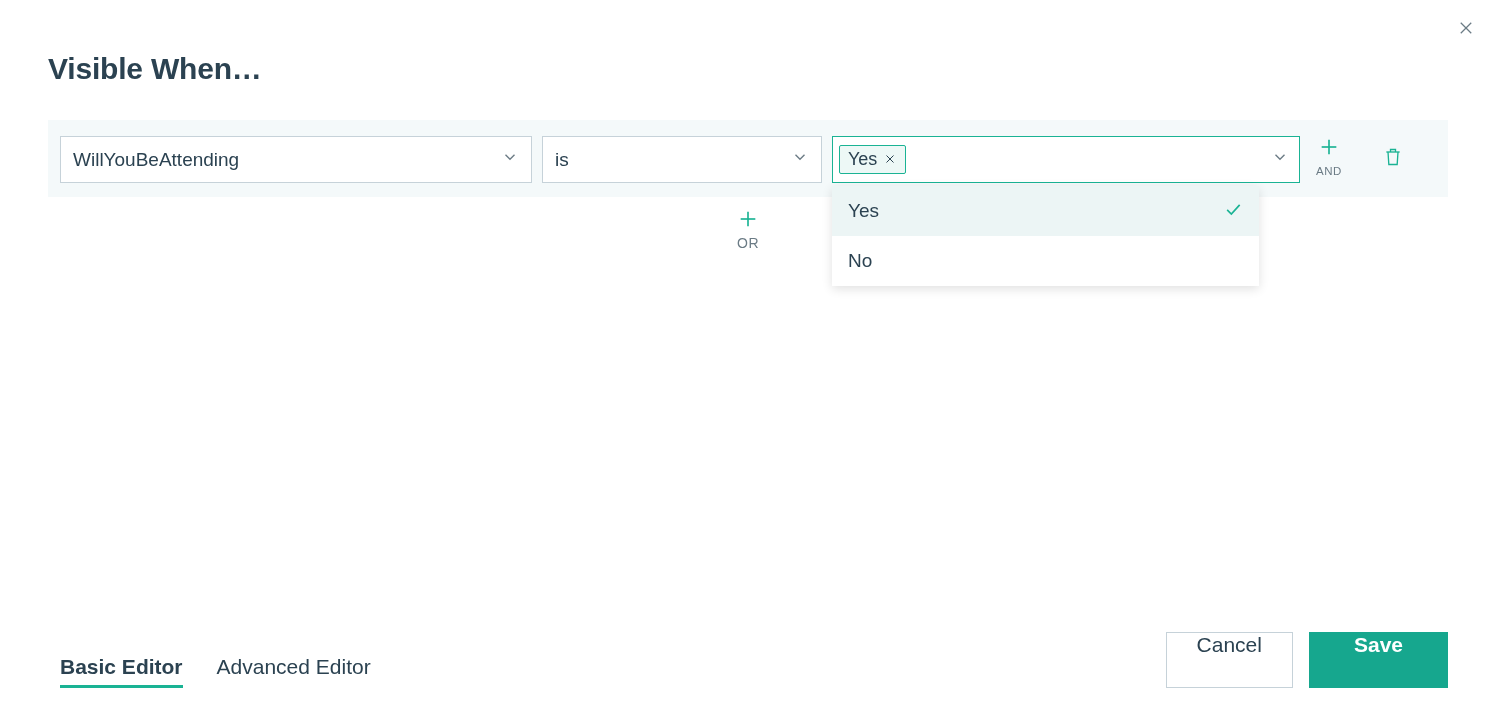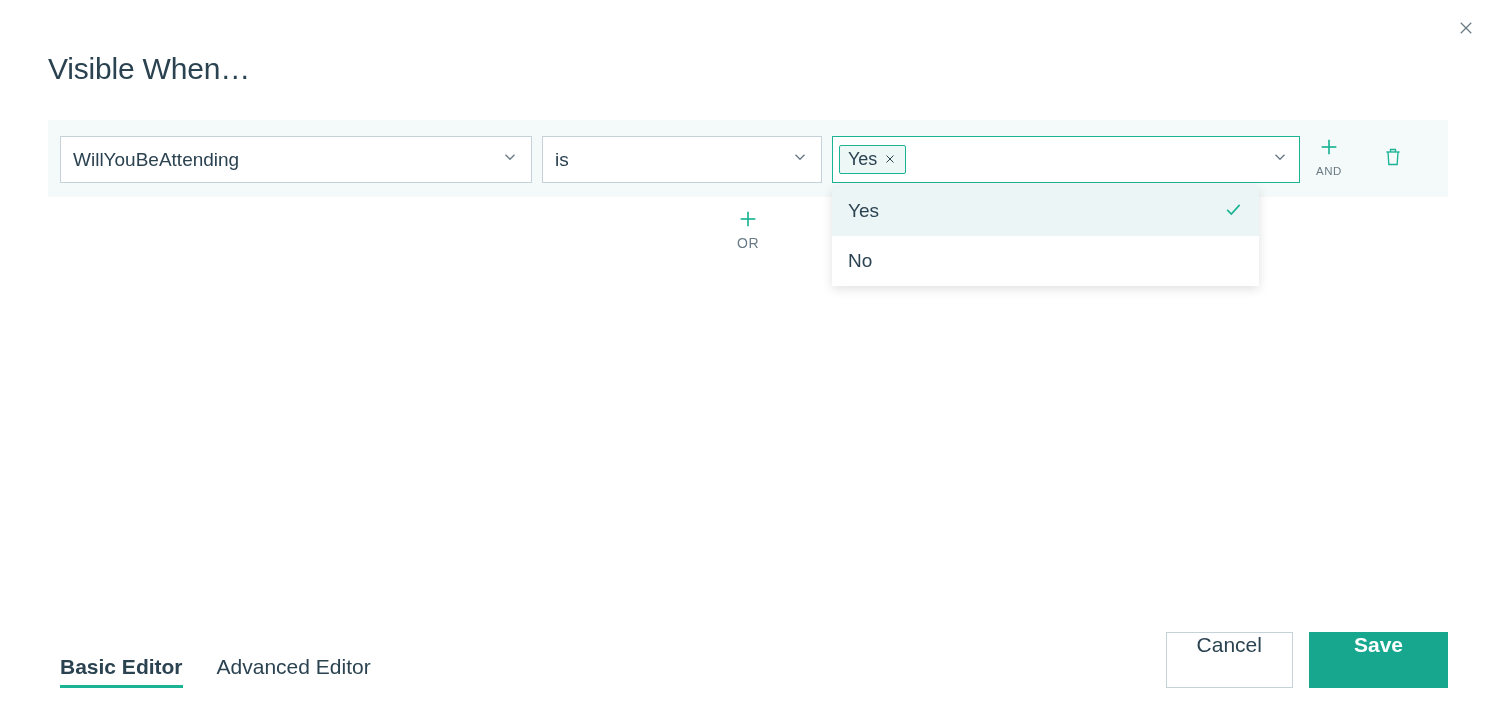--- a/index.html
+++ b/index.html
@@ -23,21 +23,21 @@
       align-items: center;
       justify-content: center;
     }
     .close-btn svg { width: 18px; height: 18px; }
 
     .title {
       position: absolute;
       top: 52px;
       left: 48px;
       font-size: 30px;
-      font-weight: 400;
+      font-weight: 700;
       color: #2b4251;
       letter-spacing: -0.2px;
     }
 
     .rule-container {
       position: absolute;
       top: 120px;
       left: 48px;
       right: 48px;
       background: #f4f9fa;

